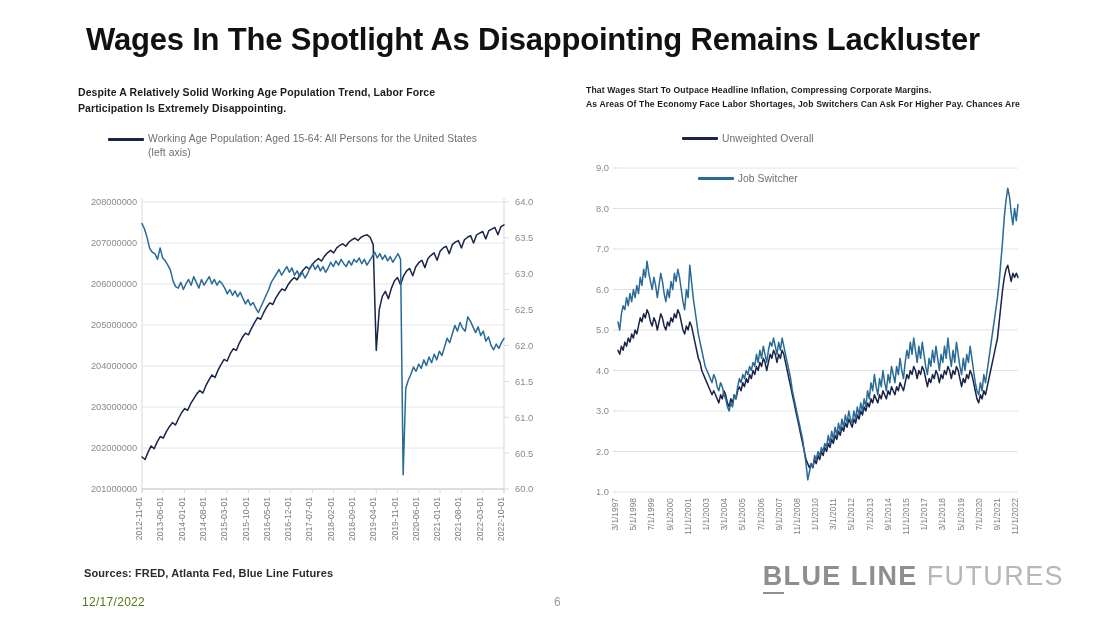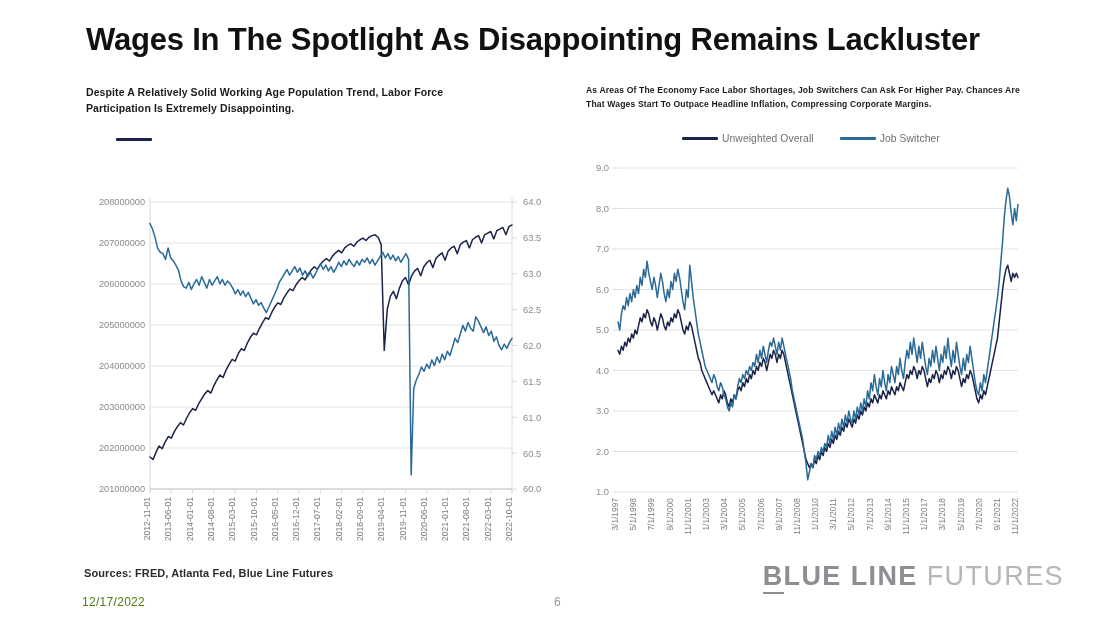--- a/index.html
+++ b/index.html
@@ -13,39 +13,39 @@
   
   .deck-title{
     position:absolute;left:86px;top:22px;width:1000px;
     font-size:31px;font-weight:bold;color:#111111;
     letter-spacing:-0.2px;white-space:nowrap;
     font-family:"Liberation Sans", sans-serif;
   }
 
   
   .panel{position:absolute;}
-  .panel-left{left:86px;top:84px;width:480px;height:500px;}
+  .panel-left{left:78px;top:84px;width:480px;height:500px;}
   .panel-right{left:586px;top:84px;width:470px;height:500px;}
 
   .subtitle{
     font-size:10.5px;font-weight:bold;color:#1b1b1b;
     line-height:1.55;letter-spacing:0.1px;
   }
   .subtitle-right{font-size:8.6px;line-height:1.6;letter-spacing:0.15px;}
 
   
   .legend{position:absolute;}
   .legend-left{left:30px;top:48px;}
   .leg-row{display:flex;align-items:flex-start;margin-bottom:7px;}
   .leg-swatch{
     width:36px;height:3px;margin-top:6px;margin-right:4px;flex:0 0 auto;border-radius:1px;
   }
   .leg-text{font-size:10.3px;color:#6e6e73;line-height:1.35;letter-spacing:0.1px;}
 
-  .legend-right{position:absolute;left:96px;top:48px;display:flex;align-items:center;gap:26px;}
+  .legend-right{position:absolute;left:96px;top:48px;display:flex;align-items:center;gap:26px;flex-direction:column;}
   .legend-right .leg-row{margin-bottom:0;align-items:center;}
   .legend-right .leg-swatch{margin-top:0;}
 
   
   .plot{position:absolute;}
   .plot-left{left:64px;top:110px;width:362px;height:302px;}
   .plot-right{left:32px;top:78px;width:400px;height:340px;}
 
   svg{display:block;overflow:visible;}
 
@@ -93,20 +93,24 @@
 
   <div class="panel panel-left">
     <div>
       <div class="subtitle">Despite A Relatively Solid Working Age Population Trend, Labor Force</div>
       <div class="subtitle">Participation Is Extremely Disappointing.</div>
     </div>
 
     <div class="legend legend-left">
       <div class="leg-row">
         <span class="leg-swatch" style="background:#1a2348"></span>
+        <span class="leg-text">
+          <span>Working Age Population: Aged 15-64: All Persons for the United States</span><br>
+          <span>(left axis)</span>
+        </span>
       </div>
     </div>
 
     <div class="plot plot-left">
       <svg id="svg-left" width="362" height="302">
           <line x1="0" y1="295" x2="362" y2="295" class="grid-line"></line>
           <text x="-5" y="298.4" text-anchor="end" class="axis-label">201000000</text>
           <line x1="0" y1="254" x2="362" y2="254" class="grid-line"></line>
           <text x="-5" y="257.4" text-anchor="end" class="axis-label">202000000</text>
           <line x1="0" y1="213" x2="362" y2="213" class="grid-line"></line>
@@ -179,22 +183,22 @@
           <line x1="340.70588235294116" y1="295" x2="340.70588235294116" y2="299" class="tick-line"></line>
           <text x="0" y="0" text-anchor="end" transform="translate(340.7,303) rotate(-90)" class="xtick">2022-03-01</text>
           <line x1="362" y1="295" x2="362" y2="299" class="tick-line"></line>
           <text x="0" y="0" text-anchor="end" transform="translate(362.0,303) rotate(-90)" class="xtick">2022-10-01</text>
         </svg>
     </div>
   </div>
 
   <div class="panel panel-right">
     <div>
+      <div class="subtitle subtitle-right">That Wages Start To Outpace Headline Inflation, Compressing Corporate Margins.</div>
       <div class="subtitle subtitle-right">As Areas Of The Economy  Face Labor Shortages, Job Switchers Can Ask For Higher Pay. Chances Are</div>
-      <div class="subtitle subtitle-right">That Wages Start To Outpace Headline Inflation, Compressing Corporate Margins.</div>
     </div>
 
     <div class="legend-right">
       <div class="leg-row">
         <span class="leg-swatch" style="background:#1a2348"></span>
         <span class="leg-text">Unweighted Overall</span>
       </div>
       <div class="leg-row">
         <span class="leg-swatch" style="background:#2a6a96"></span>
         <span class="leg-text">Job Switcher</span>

